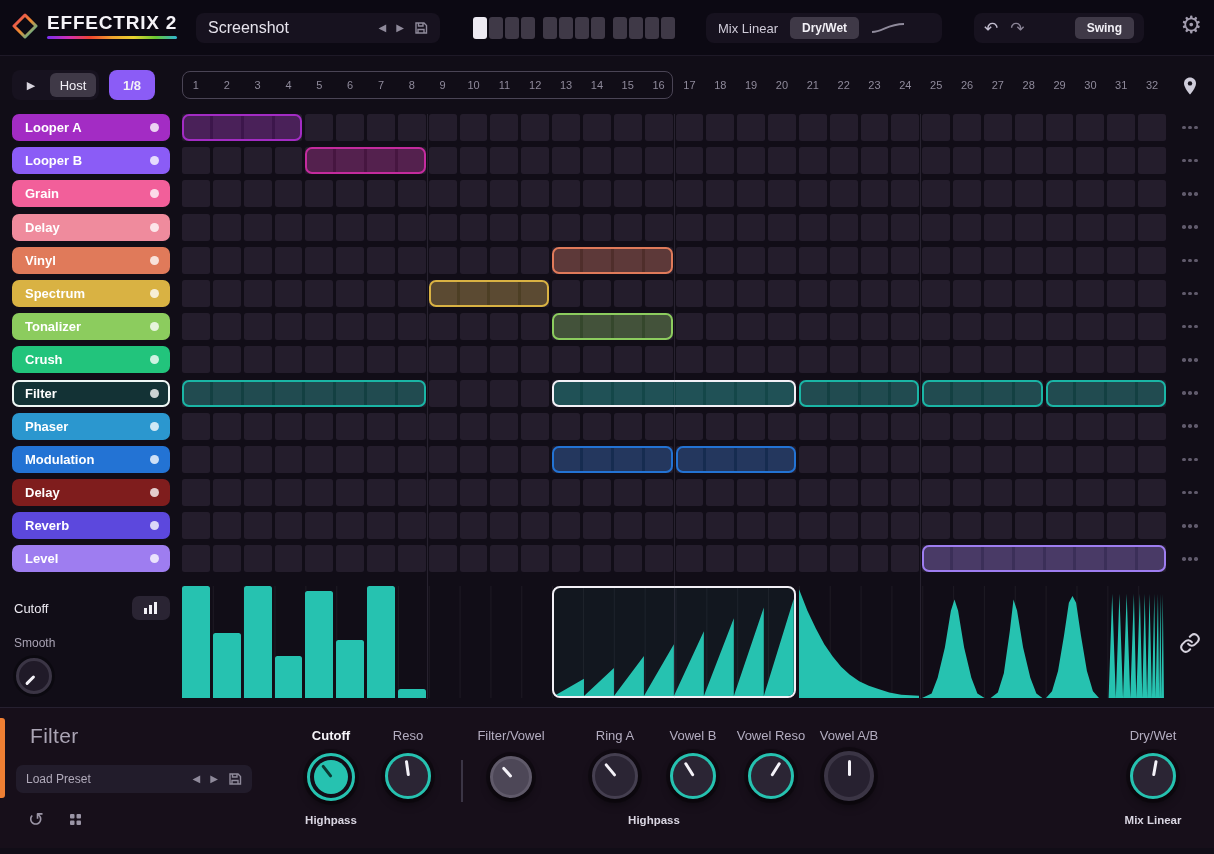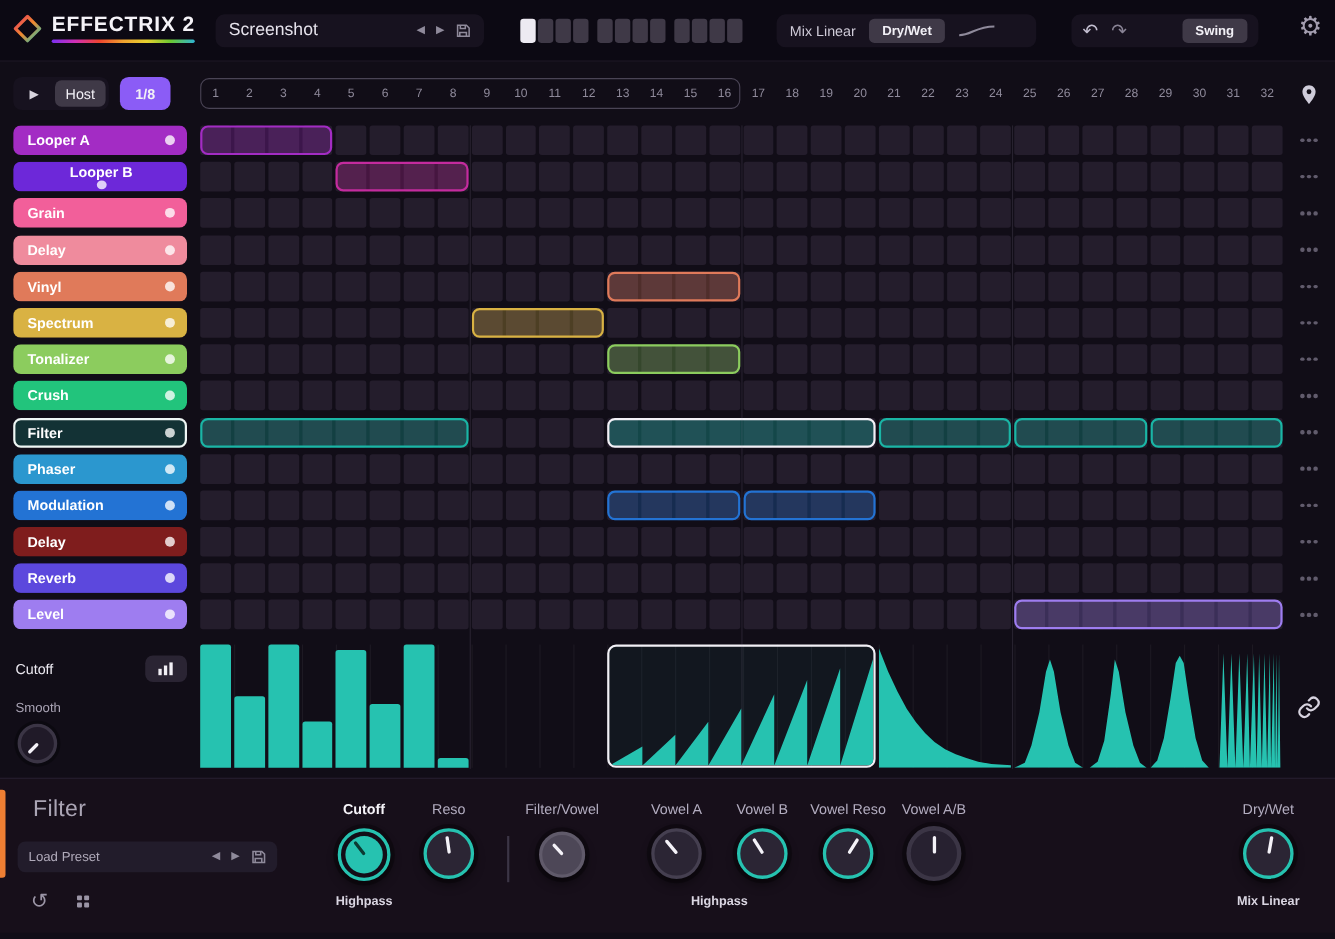--- a/index.html
+++ b/index.html
@@ -182,21 +182,21 @@
           <button class="host-btn" data-interactable="true">Host</button>
         </div>
         <button class="rate-btn" data-interactable="true">1/8</button>
       </div>
 
       <div class="track-labels" data-interactable="false">
           <div class="track-label" data-interactable="true" style="background: rgb(163, 44, 196);">
             <span class="tl-name" data-interactable="false">Looper A</span>
             <span class="tl-dot" data-interactable="true"></span>
           </div>
-          <div class="track-label" data-interactable="true" style="background: #6d28d9; flex-direction: column;">
+          <div class="track-label" data-interactable="true" style="background: #8b5cf6;">
             <span class="tl-name" data-interactable="false">Looper B</span>
             <span class="tl-dot" data-interactable="true"></span>
           </div>
           <div class="track-label" data-interactable="true" style="background: rgb(242, 95, 154);">
             <span class="tl-name" data-interactable="false">Grain</span>
             <span class="tl-dot" data-interactable="true"></span>
           </div>
           <div class="track-label" data-interactable="true" style="background: rgb(239, 139, 157);">
             <span class="tl-name" data-interactable="false">Delay</span>
             <span class="tl-dot" data-interactable="true"></span>
@@ -955,21 +955,21 @@
             <div class="ptr" data-interactable="false" style="transform: rotate(-8deg);"></div>
           </div>
         </div>
         <div class="knob-unit" data-interactable="false" style="left: 463px;">
           <div class="knob-label" data-interactable="false">Filter/Vowel</div>
           <div class="knob k-grey" data-interactable="true">
             <div class="ptr" data-interactable="false" style="transform: rotate(-42deg);"></div>
           </div>
         </div>
         <div class="knob-unit" data-interactable="false" style="left: 567px;">
-          <div class="knob-label" data-interactable="false">Vowel A</div>
+          <div class="knob-label" data-interactable="false">Ring A</div>
           <div class="knob k-dark" data-interactable="true">
             <div class="ptr" data-interactable="false" style="transform: rotate(-40deg);"></div>
           </div>
         </div>
         <div class="knob-unit" data-interactable="false" style="left: 645px;">
           <div class="knob-label" data-interactable="false">Vowel B</div>
           <div class="knob k-teal" data-interactable="true">
             <div class="ptr" data-interactable="false" style="transform: rotate(-32deg);"></div>
           </div>
         </div>

